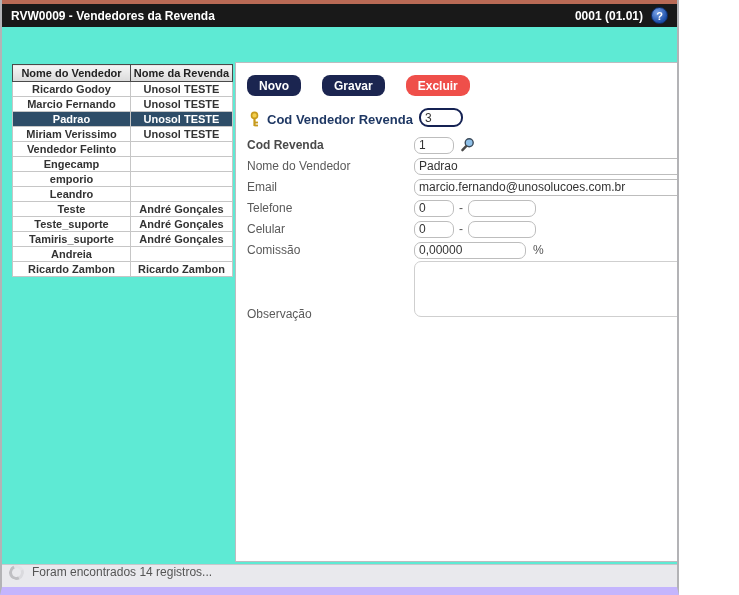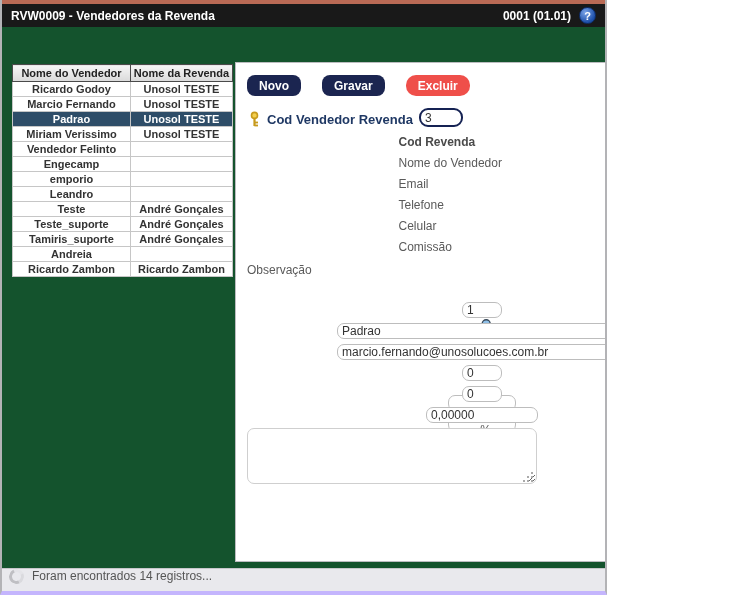--- a/index.html
+++ b/index.html
@@ -1,21 +1,21 @@
 <!DOCTYPE html>
 <html><head>
 <meta charset="utf-8">
 <style>
   * { margin:0; padding:0; box-sizing:border-box; }
   html,body { background:#fff; }
   body { font-family:"Liberation Sans", sans-serif; }
 
   .page {
-    position:relative; width:607px; height:595px; background:#14532d;
-    border-left:2px solid #b3b3b6; border-right:2px solid #b3b3b6; border-bottom:4px solid #c4b5fd;
+    position:relative; width:679px; height:595px; background:#5eead4;
+    border-left:2px solid #b3b3b6; border-right:2px solid #b3b3b6; border-bottom:8px solid #c4b5fd;
     overflow:hidden;
   }
 
   
   .top-strip { position:absolute; top:0; left:0; right:0; height:4px; background:#b96a55; }
   .titlebar {
     position:absolute; top:4px; left:0; right:0; height:23px; background:#191919;
     display:flex; align-items:center; padding:0 9px; color:#fff;
     font-size:12px; font-weight:bold;
   }
@@ -51,35 +51,35 @@
     position:absolute; left:233px; top:62px; width:494px; height:500px;
     border:1px solid #bcbcc0; background:#fff; padding:12px 11px;
   }
   .btn-row { display:flex; gap:21px; margin-bottom:11px; }
   .btn {
     border:none; border-radius:9px; padding:3px 12px; height:21px;
     color:#fff; font-weight:bold; font-size:12px; cursor:pointer;
     font-family:"Liberation Sans", sans-serif;
   }
   .btn-navy { background:#1b2550;border-radius:8px; }
-  .btn-red  { background:#ef4f4a;border-radius:10px; }
+  .btn-red  { background:#ef4f4a; }
 
   .key-row { display:flex; align-items:flex-end; margin:6px 0 8px 0; height:20px; }
   .key-icon { margin:0 6px 0 1px; display:flex; }
   .key-label { color:#1f3864; font-weight:bold; font-size:13px; width:152px; }
   .key-input {
     width:44px; height:19px; border:2px solid #152253; border-radius:9px;
     padding:0 4px; font-size:12px; color:#333;
     font-family:"Liberation Sans", sans-serif; outline:none;
   }
 
-  .field-row { display:flex; align-items:center; height:20px; margin-bottom:1px;flex-direction:column; }
+  .field-row { display:flex; align-items:center; height:20px; margin-bottom:1px; }
   .field-row .lbl { width:167px; color:#5a5a5a; font-size:12px; flex:0 0 167px; }
   .field-row .lbl.bold { font-weight:bold; color:#4a4a4a; }
-  .field-row.top { align-items:flex-start; height:auto; }
+  .field-row.top { align-items:flex-end; height:auto; }
   .field-row.top .lbl { padding-top:2px; }
 
   .inp {
     height:17px; border:1px solid #bdbdbd; border-radius:7px; padding:0 4px;
     font-size:12px; color:#333; background:#fff; outline:none;
     font-family:"Liberation Sans", sans-serif;
   }
   .inp.xs { width:40px; }
   .inp.sm { width:68px; }
   .inp.md { width:112px; }

